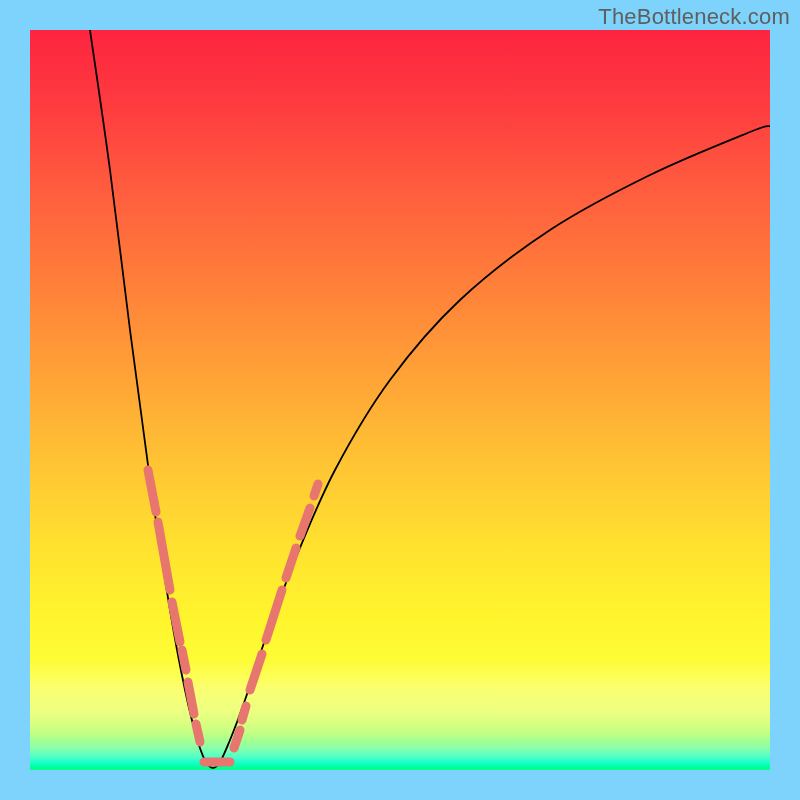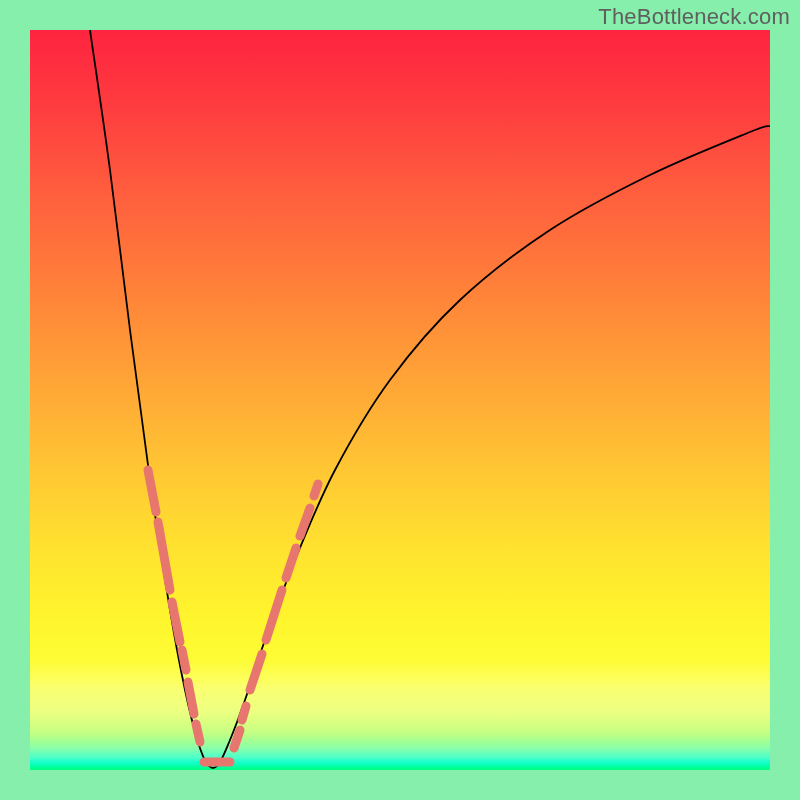--- a/index.html
+++ b/index.html
@@ -7,21 +7,21 @@
     padding: 0;
     width: 800px;
     height: 800px;
     background: #000;
     overflow: hidden;
     font-family: Arial, Helvetica, sans-serif;
   }
   .frame {
     position: absolute;
     inset: 0;
-    background: #86efac;
+    background: #7dd3fc;
   }
   .plot-area {
     position: absolute;
     left: 30px;
     top: 30px;
     width: 740px;
     height: 740px;
     overflow: hidden;
   }
   

